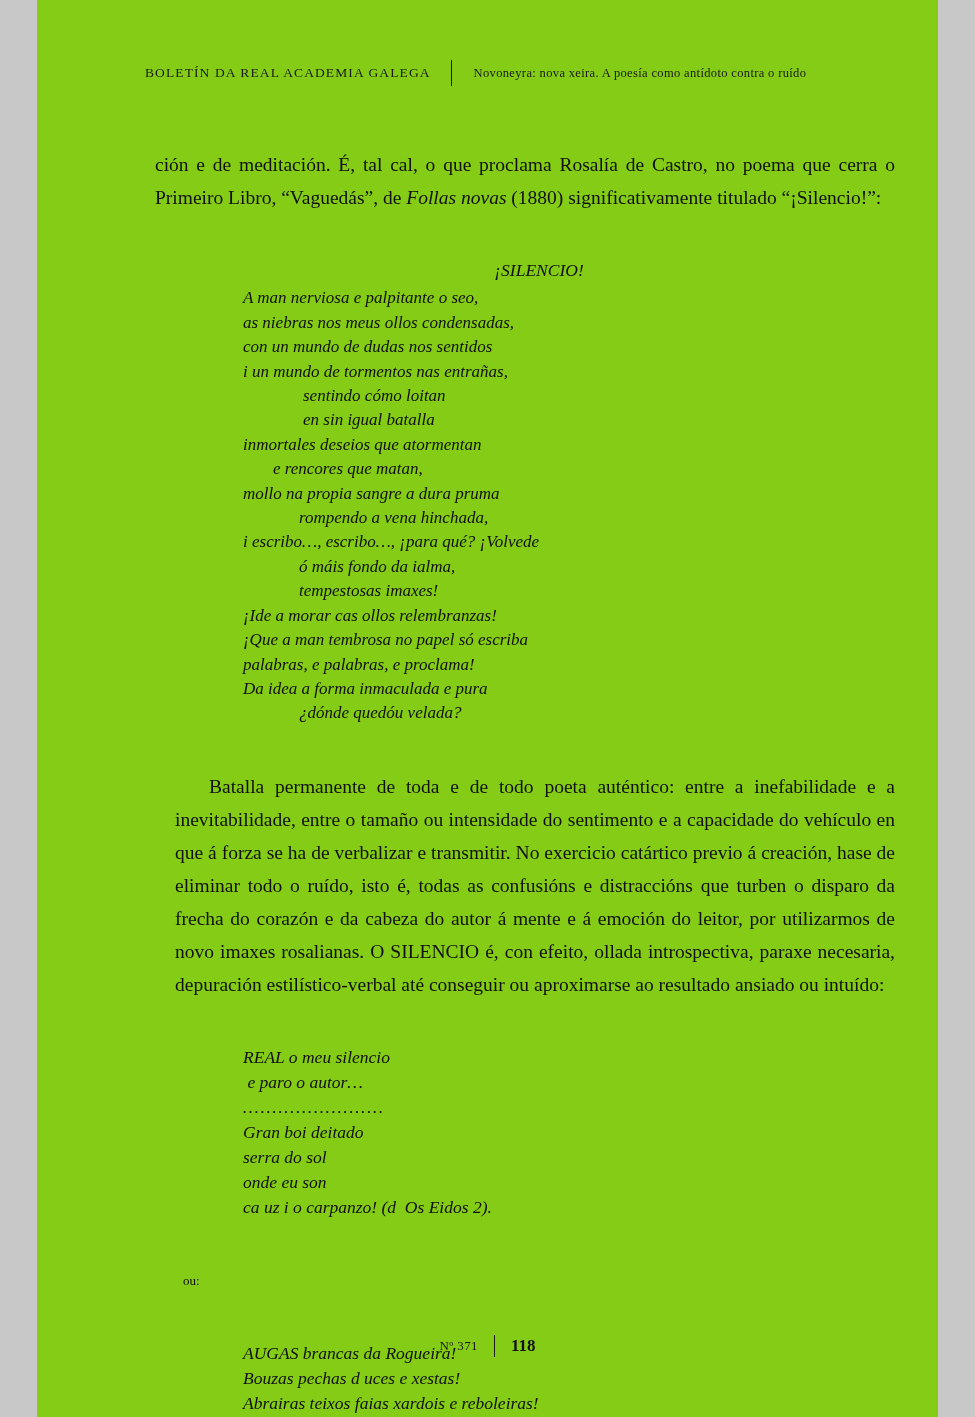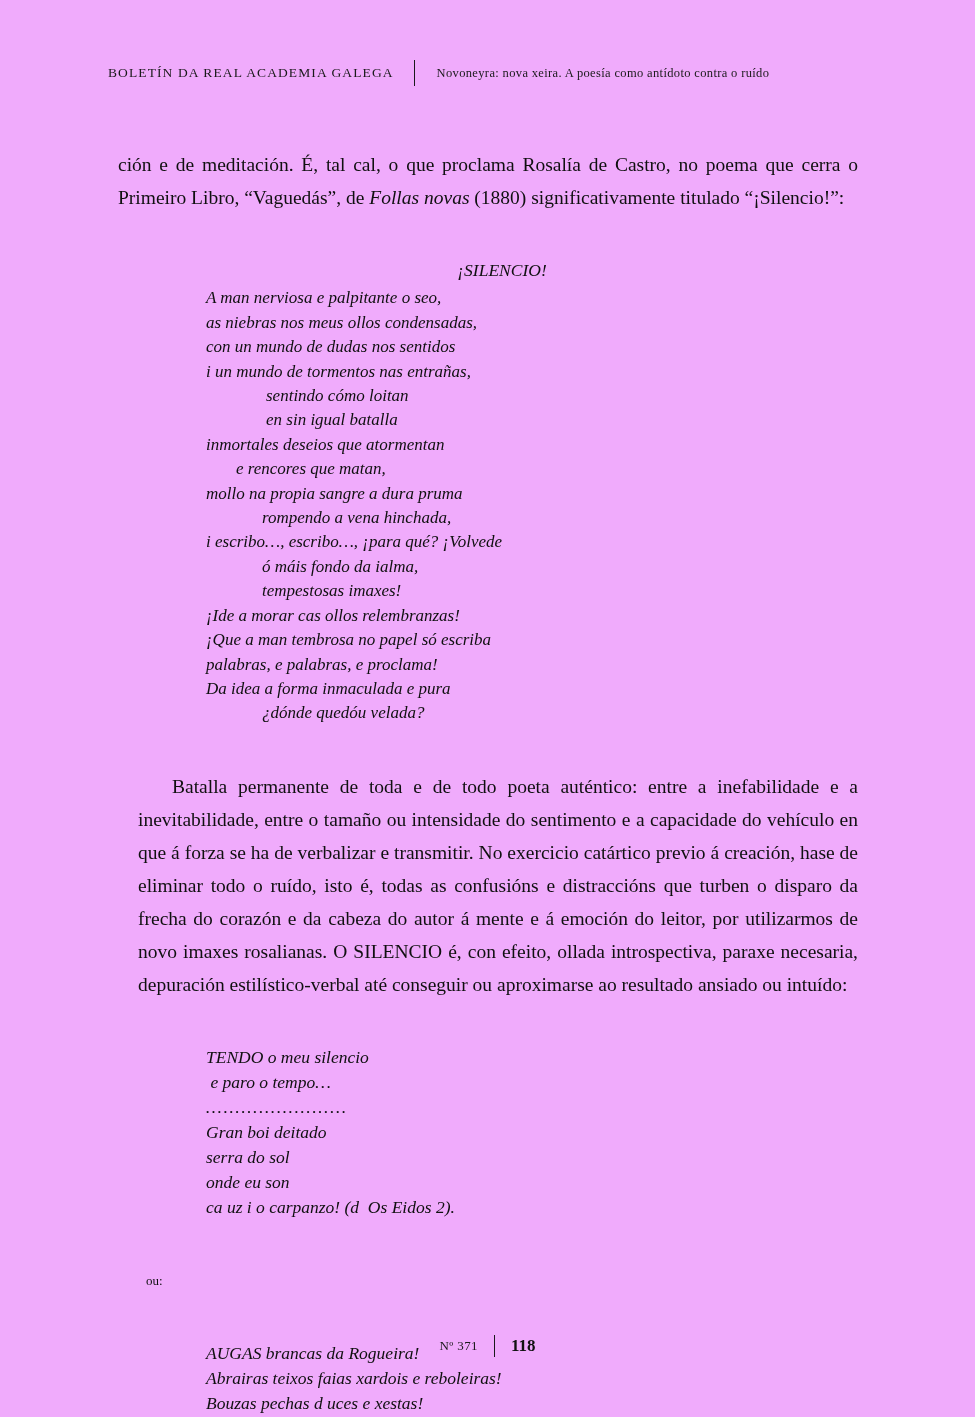--- a/index.html
+++ b/index.html
@@ -2,24 +2,24 @@
 <html><head>
 <meta charset="utf-8">
 <style>
   html, body {
     margin: 0;
     padding: 0;
     background: #c8c8c8;
   }
   .page {
     position: relative;
-    width: 975px;
+    width: 901px;
     height: 1417px;
     margin: 0 auto;
-    background: #f0abfc;
+    background: #84cc16;
     box-sizing: border-box;
     font-family: "Liberation Serif", serif;
     color: #101010;
     overflow: hidden;
   }
 
   
   .header {
     position: absolute;
     top: 58px;
@@ -178,39 +178,39 @@
       <div class="vline ind3">¿dónde quedóu velada?</div>
     </div>
 
     <div class="gap-lg"></div>
 
     <p class="para indent">Batalla permanente de toda e de todo poeta auténtico: entre a inefabilidade e a inevitabilidade, entre o tamaño ou intensidade do sentimento e a capacidade do vehículo en que á forza se ha de verbalizar e transmitir. No exercicio catártico previo á creación, hase de eliminar todo o ruído, isto é, todas as confusións e distraccións que turben o disparo da frecha do corazón e da cabeza do autor á mente e á emoción do leitor, por utilizarmos de novo imaxes rosalianas. O SILENCIO é, con efeito, ollada introspectiva, paraxe necesaria, depuración estilístico-verbal até conseguir ou aproximarse ao resultado ansiado ou intuído:</p>
 
     <div class="gap-lg"></div>
 
     <div class="verse2">
-      <div class="vline">TENDO o meu silencio</div>
-      <div class="vline"> e paro o tempo…</div>
+      <div class="vline">REAL o meu silencio</div>
+      <div class="vline"> e paro o autor…</div>
       <div class="vline dots">……………………</div>
       <div class="vline">Gran boi deitado</div>
       <div class="vline">serra do sol</div>
       <div class="vline">onde eu son</div>
       <div class="vline">ca uz i o carpanzo! (d  Os Eidos 2).</div>
     </div>
 
     <div class="gap-lg"></div>
 
     <div class="ou-line">ou:</div>
 
     <div class="gap-lg"></div>
 
     <div class="verse2">
       <div class="vline">AUGAS brancas da Rogueira!</div>
+      <div class="vline">Bouzas pechas d uces e xestas!</div>
       <div class="vline">Abrairas teixos faias xardois e reboleiras!</div>
-      <div class="vline">Bouzas pechas d uces e xestas!</div>
     </div>
 
   </div>
 
   <div class="footer">
     <div class="footer-issue">Nº 371</div>
     <div class="footer-rule"></div>
     <div class="footer-page">118</div>
   </div>
 

